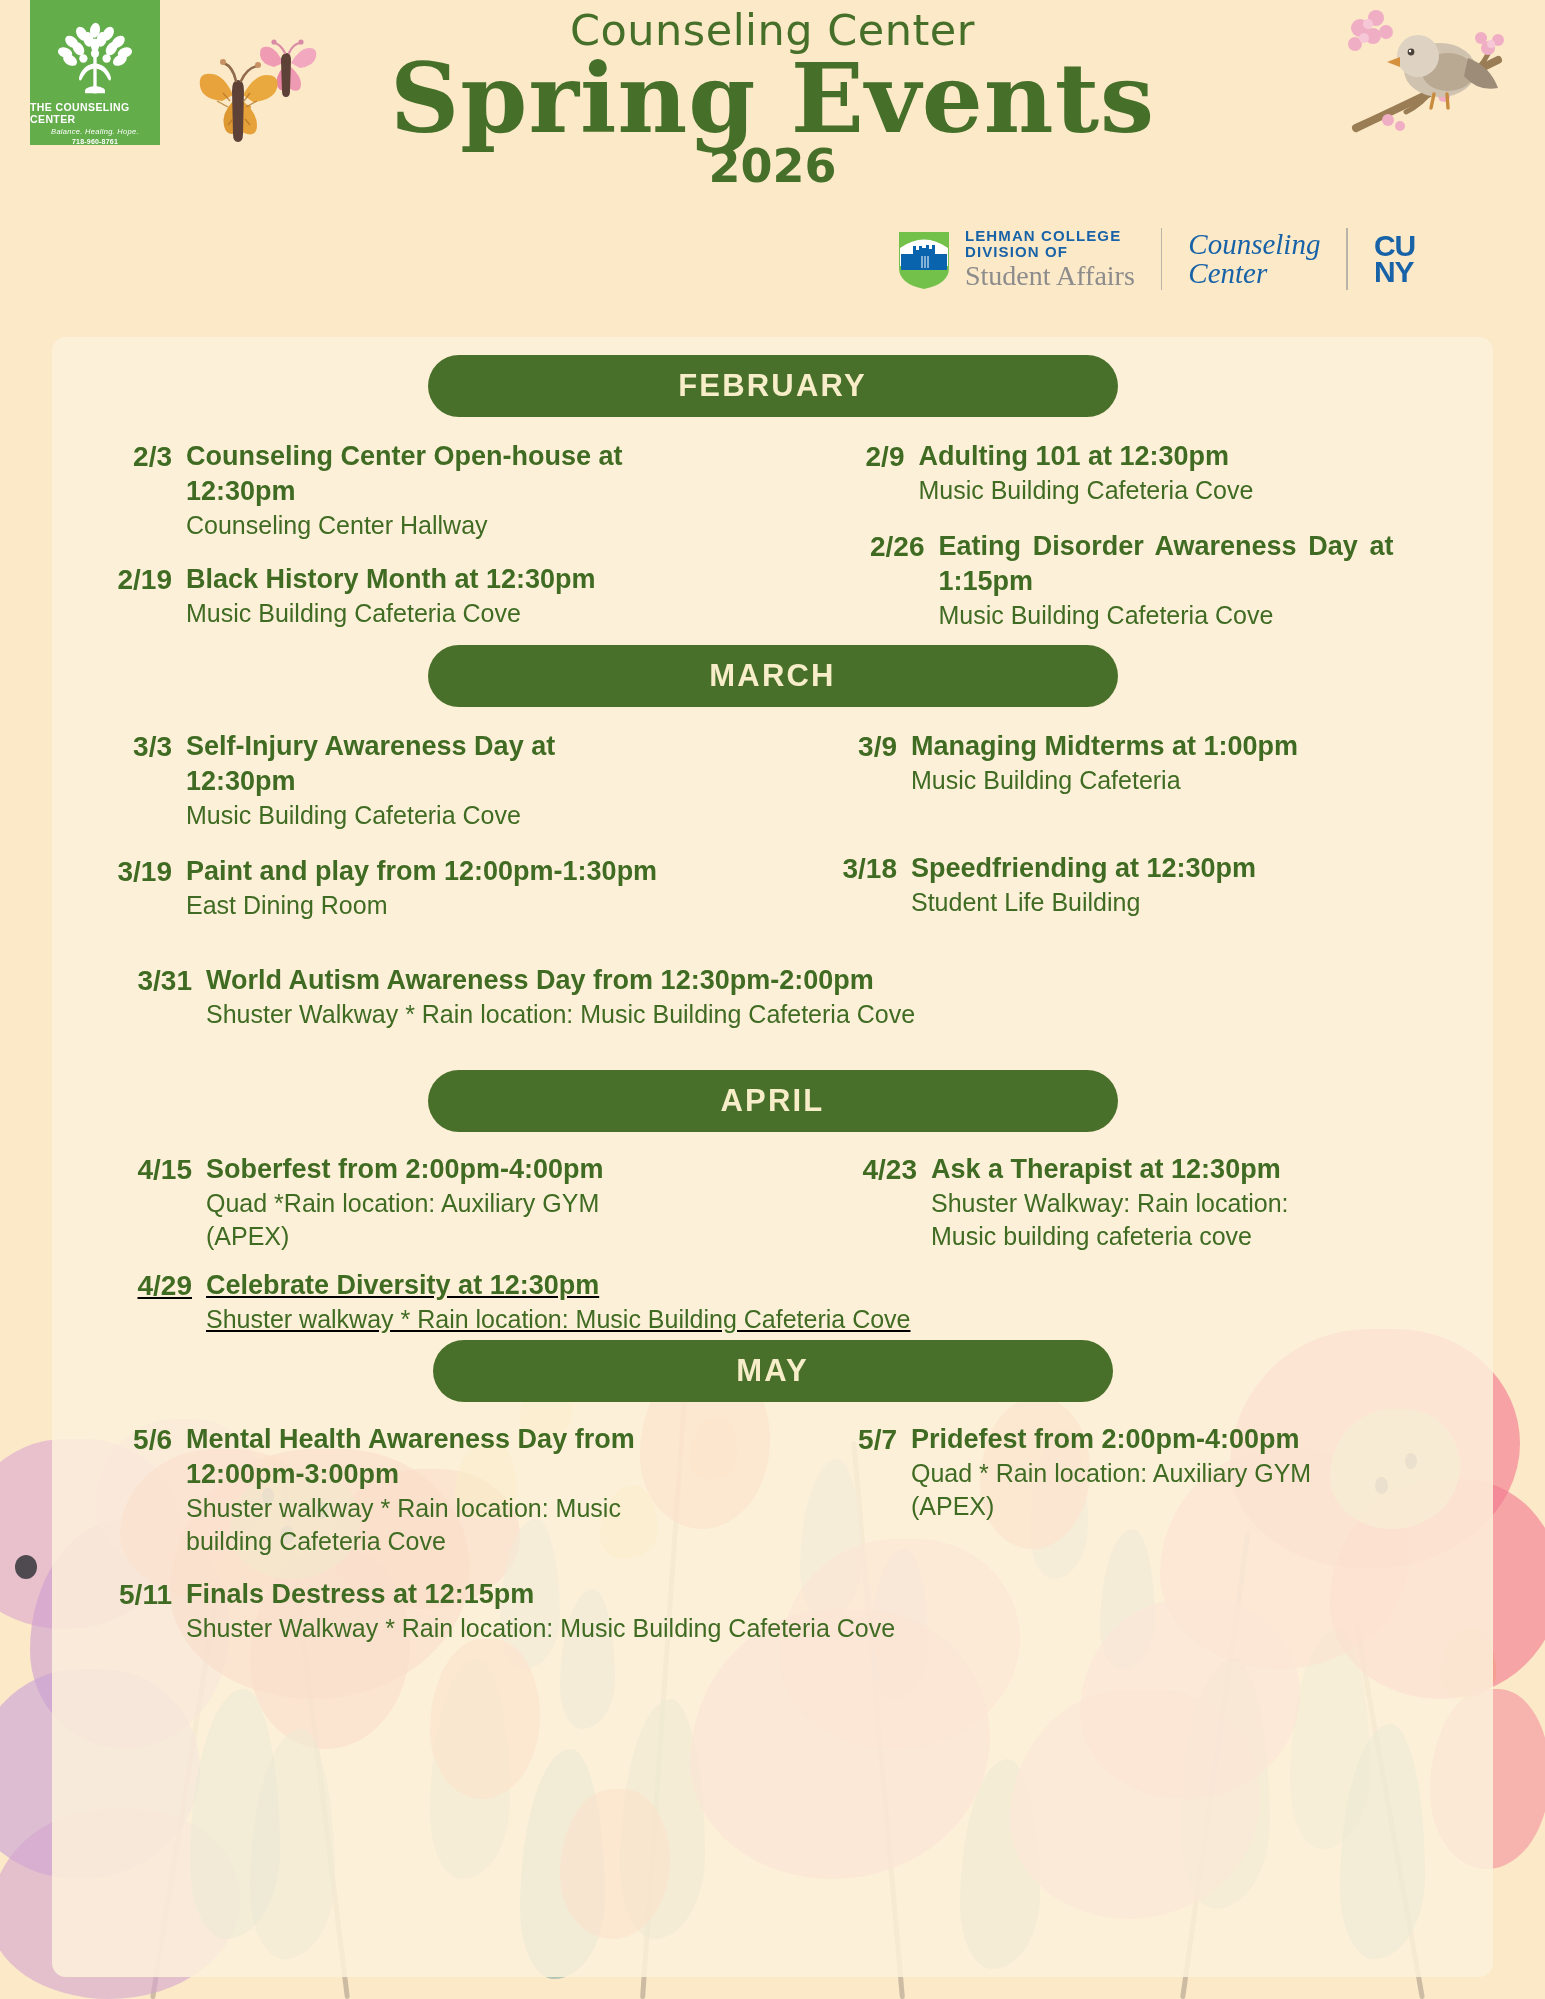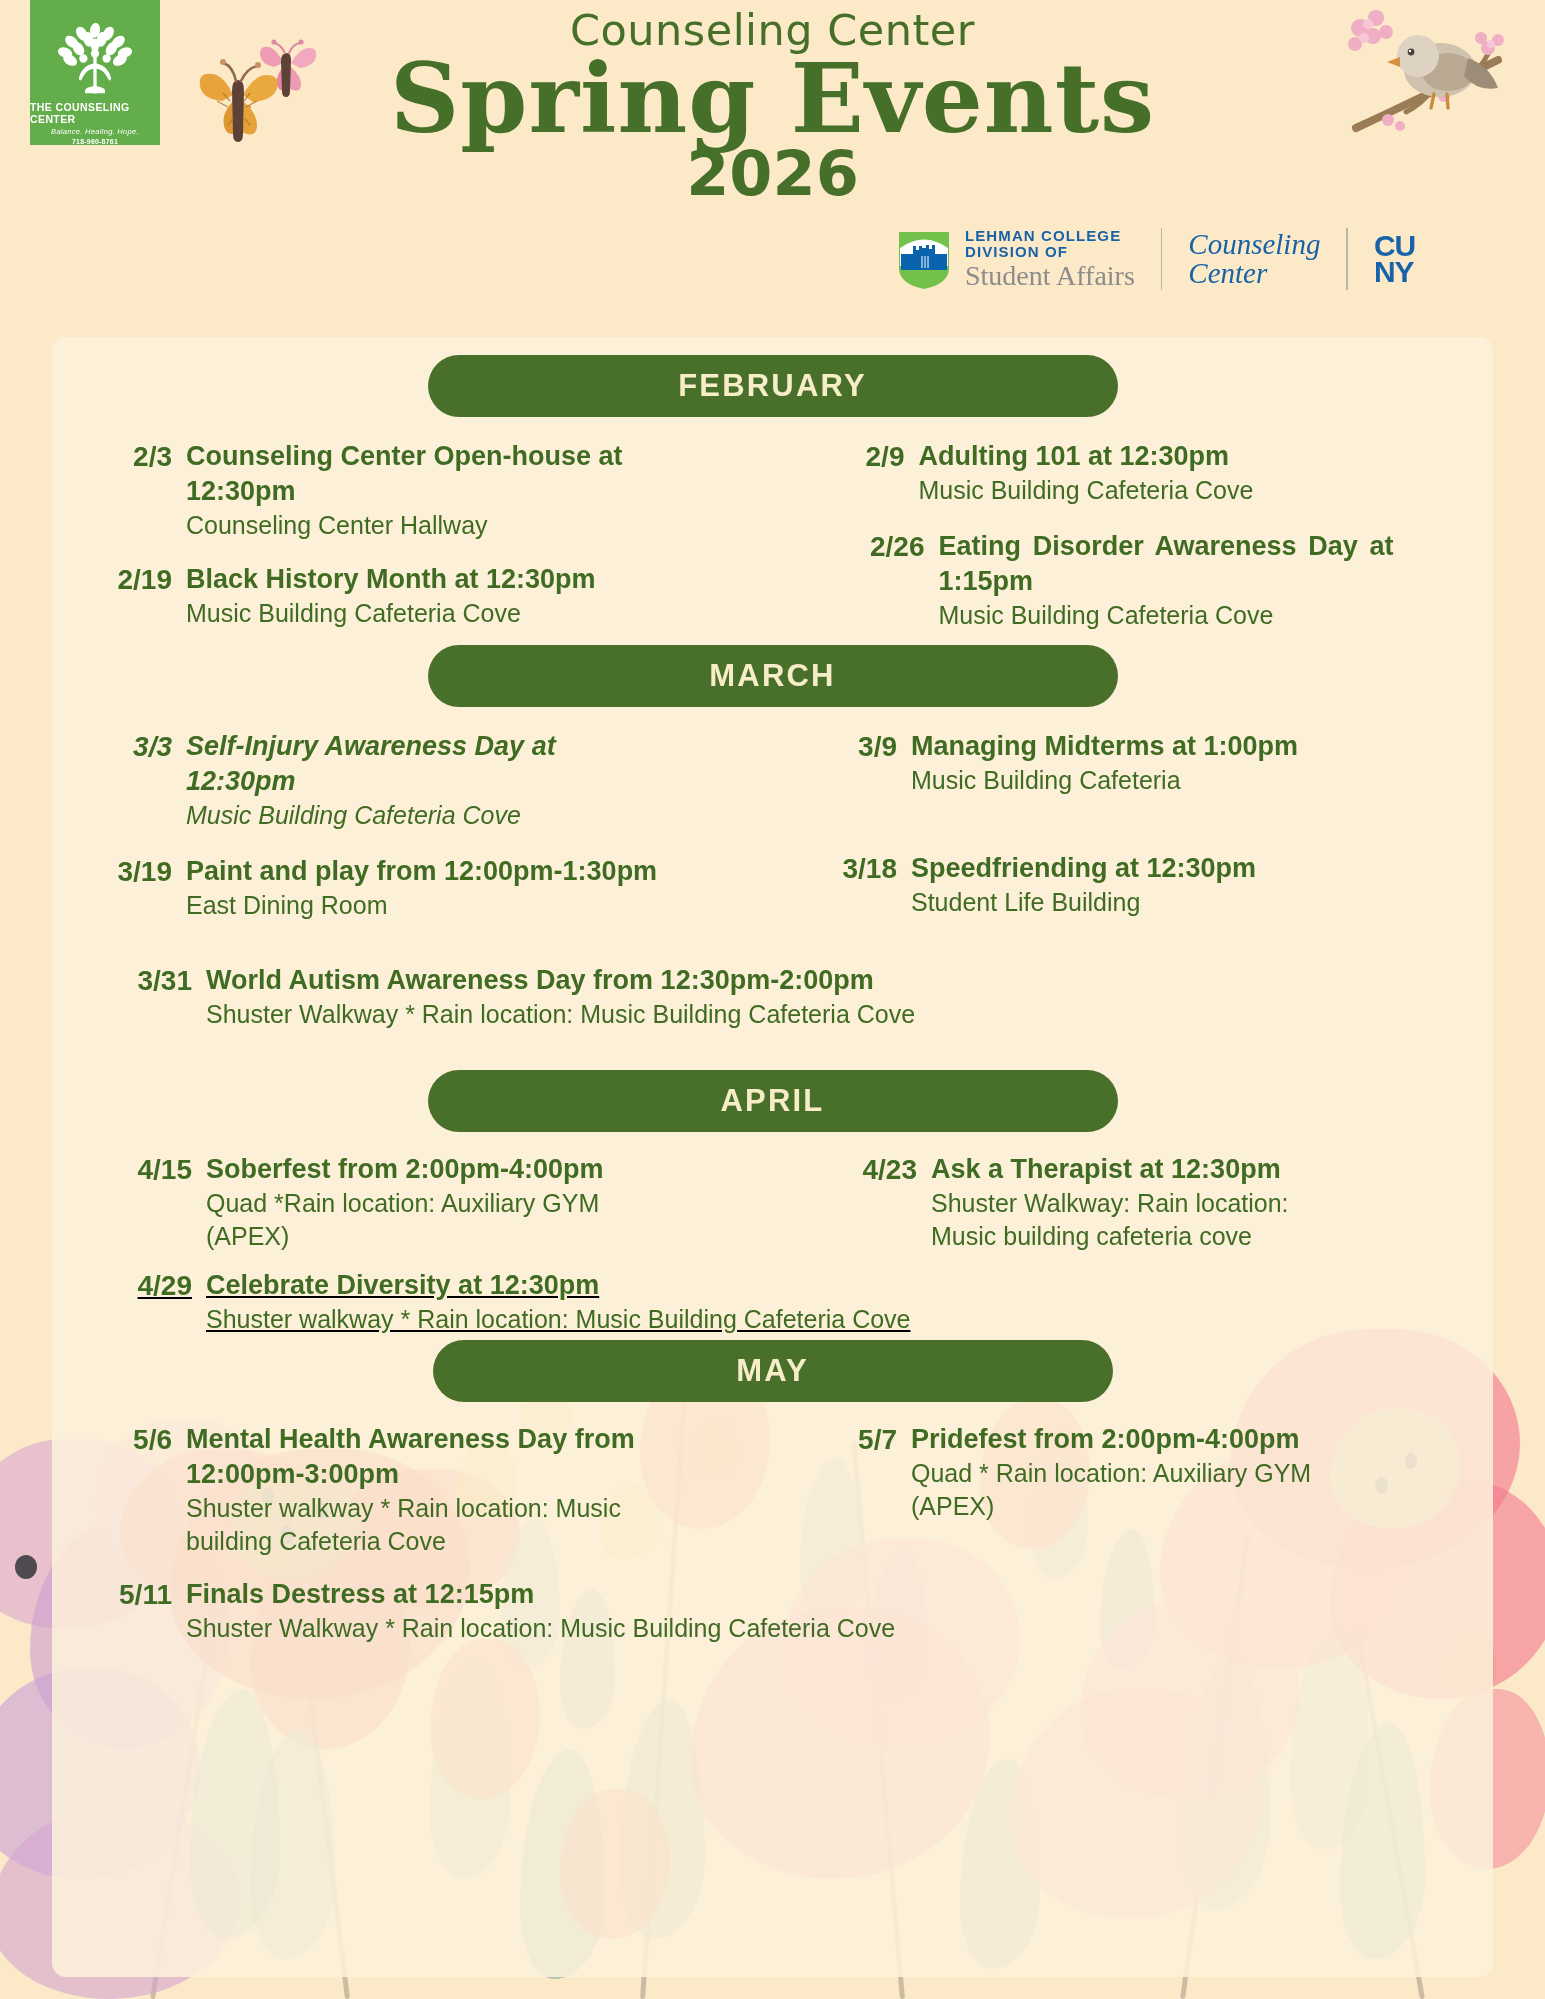--- a/index.html
+++ b/index.html
@@ -25,21 +25,21 @@
     padding-top:17px;box-sizing:border-box;
   }
   .logo-tree{width:86px;height:86px;}
   .logo-name{color:#fff;font-size:10.5px;font-weight:700;letter-spacing:.4px;margin-top:1px;}
   .logo-tag{color:#fff;font-size:7.5px;font-style:italic;letter-spacing:.3px;margin-top:2px;}
   .logo-phone{color:#fff;font-size:7px;font-weight:700;letter-spacing:.2px;margin-top:2px;}
 
   .title-wrap{position:absolute;left:0;right:0;top:8px;text-align:center;}
   .t1{font-family:"DejaVu Sans",sans-serif;font-size:43px;color:#46702a;letter-spacing:.5px;line-height:1.05;}
   .t2{font-family:"DejaVu Serif",serif;font-size:96px;color:#46702a;font-weight:700;line-height:1.0;margin-top:-2px;letter-spacing:1px;}
-  .t3{font-family:"DejaVu Sans",sans-serif;font-size:62px;color:#46702a;font-weight:700;line-height:1;margin-top:-4px;}
+  .t3{font-family:"DejaVu Sans",sans-serif;font-size:46px;color:#46702a;font-weight:700;line-height:1;margin-top:-4px;}
 
   .butterflies{position:absolute;left:195px;top:35px;width:140px;height:110px;}
   .bird{position:absolute;right:22px;top:8px;width:175px;height:140px;}
 
   
   .lockup{position:absolute;left:895px;top:228px;display:flex;align-items:center;gap:12px;}
   .shield{width:58px;height:62px;flex:none;}
   .lehman-txt{display:flex;flex-direction:column;line-height:1.08;}
   .lehman-l1{color:#1863a8;font-size:15px;font-weight:700;letter-spacing:1.1px;}
   .lehman-l2{color:#1863a8;font-size:15px;font-weight:700;letter-spacing:1.1px;}
@@ -326,21 +326,21 @@
           </div>
         </div>
       </div>
     </div>
   </div>
 
   <div class="section" style="position:absolute;left:52px;top:645px;width:1441px;">
     <div class="month-pill">MARCH</div>
     <div class="grid2" style="margin-top:22px;">
       <div class="left-col">
-        <div class="col" style="margin-bottom:22px;font-style:italic;">
+        <div class="col" style="margin-bottom:22px;">
           <div class="date w1">3/3</div>
           <div class="ev">
             <div class="name" style="max-width:470px;">Self-Injury Awareness Day at 12:30pm</div>
             <div class="loc">Music Building Cafeteria Cove</div>
           </div>
         </div>
         <div class="col">
           <div class="date w1">3/19</div>
           <div class="ev">
             <div class="name just" style="max-width:525px;">Paint and play from 12:00pm-1:30pm</div>

